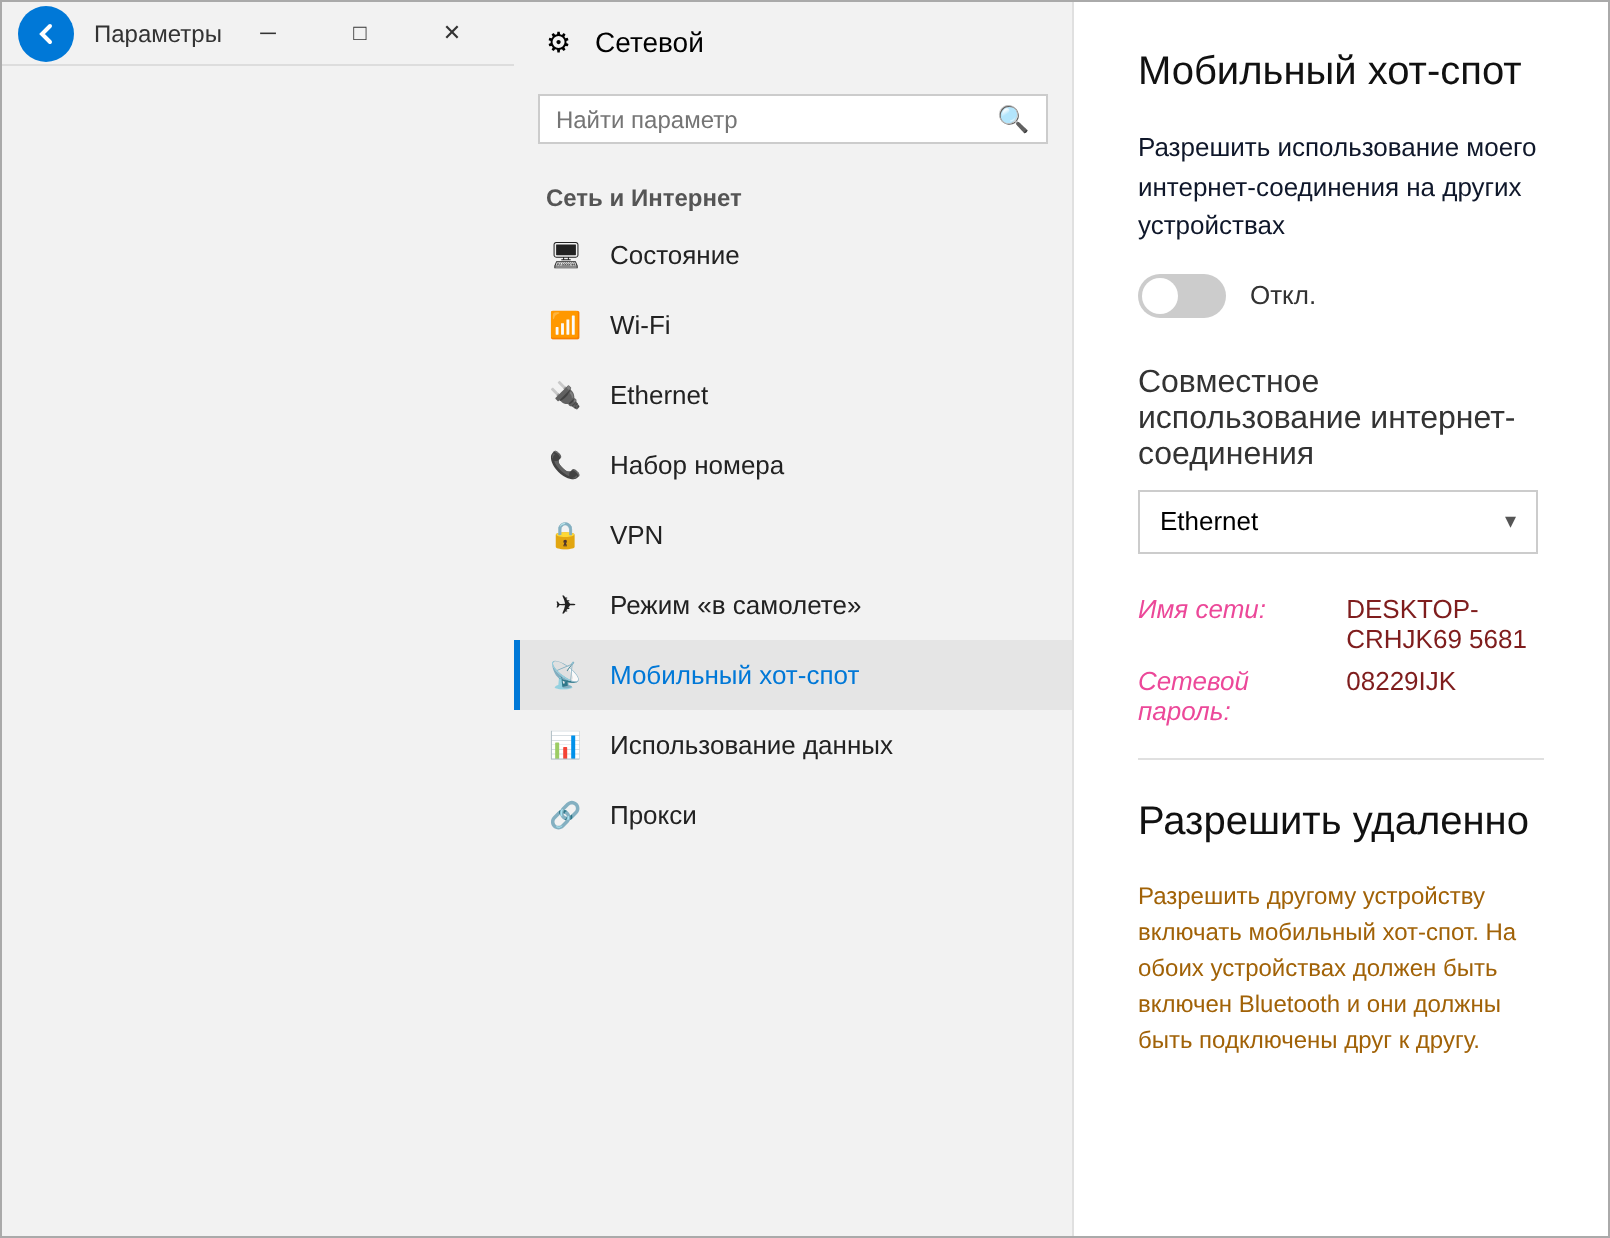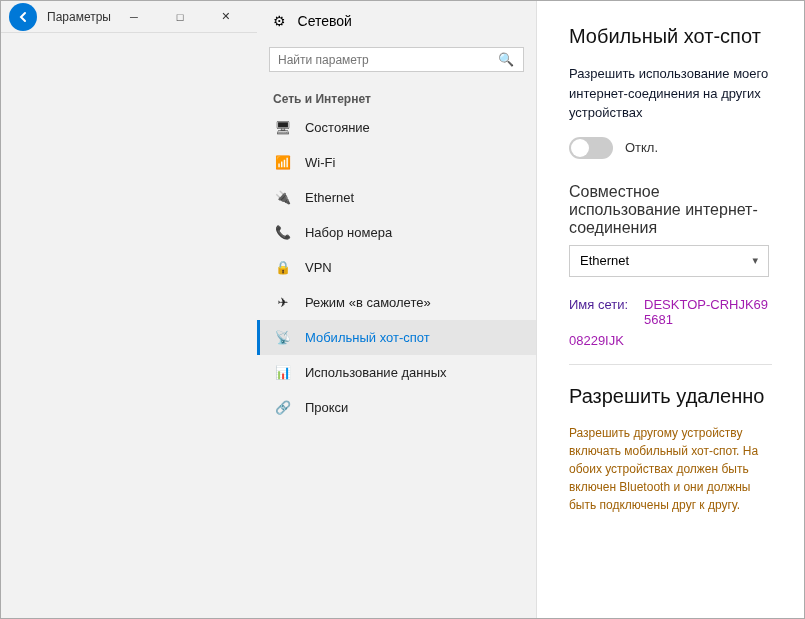--- a/index.html
+++ b/index.html
@@ -185,22 +185,22 @@
     }
     .dropdown .chevron { font-size: 11px; color: #555; }
 
     .info-grid {
       display: grid;
       grid-template-columns: auto auto;
       gap: 6px 16px;
       margin-bottom: 16px;
       font-size: 13px;
     }
-    .info-label { color: #4c1d95; }
-    .info-value { color: #a21caf; }
+    .info-label { color: #ec4899; font-style: italic; }
+    .info-value { color: #7f1d1d; }
 
     .change-btn {
       display: inline-flex;
       align-items: center;
       justify-content: center;
       padding: 6px 20px;
       border: 2px solid #0052cc;
       background: white;
       color: #111;
       cursor: pointer;
@@ -312,20 +312,21 @@
       <div class="dropdown-row">
         <div class="dropdown">
           <span>Ethernet</span>
           <span class="chevron">▾</span>
         </div>
       </div>
 
       <div class="info-grid">
         <span class="info-label">Имя сети:</span>
         <span class="info-value">DESKTOP-CRHJK69 5681</span>
+        <span class="info-label">Сетевой пароль:</span>
         <span class="info-value">08229IJK</span>
       </div>
 
 
       <hr class="divider">
 
       <div class="section-title">Разрешить удаленно</div>
 
       <div class="section2-desc">Разрешить другому устройству включать мобильный хот-спот. На обоих устройствах должен быть включен Bluetooth и они должны быть подключены друг к другу.</div>
 

